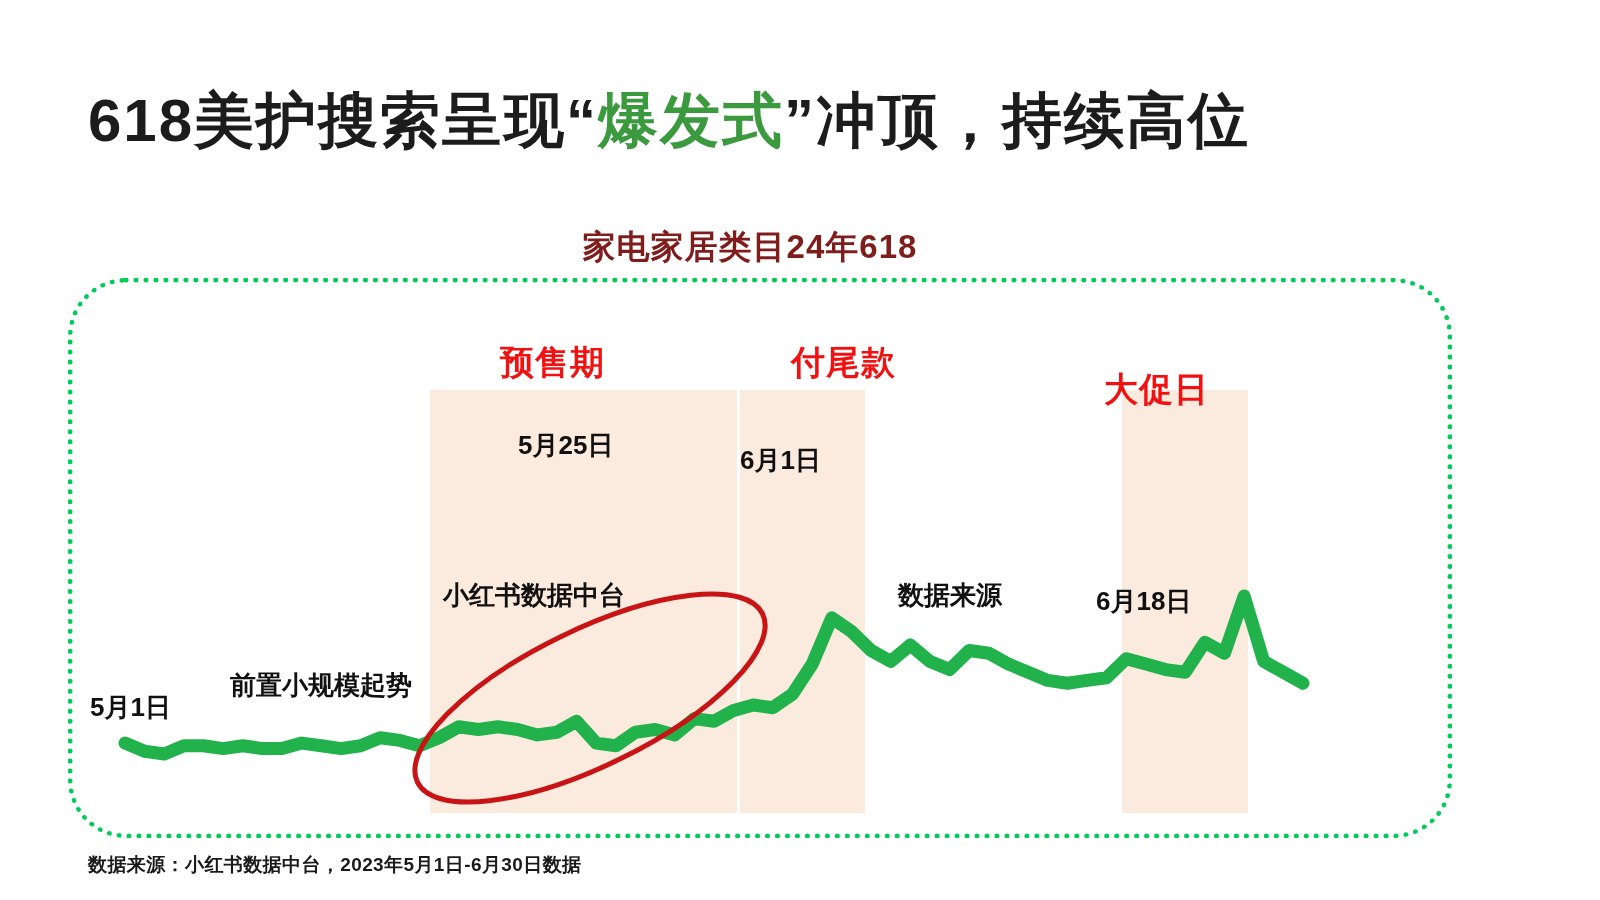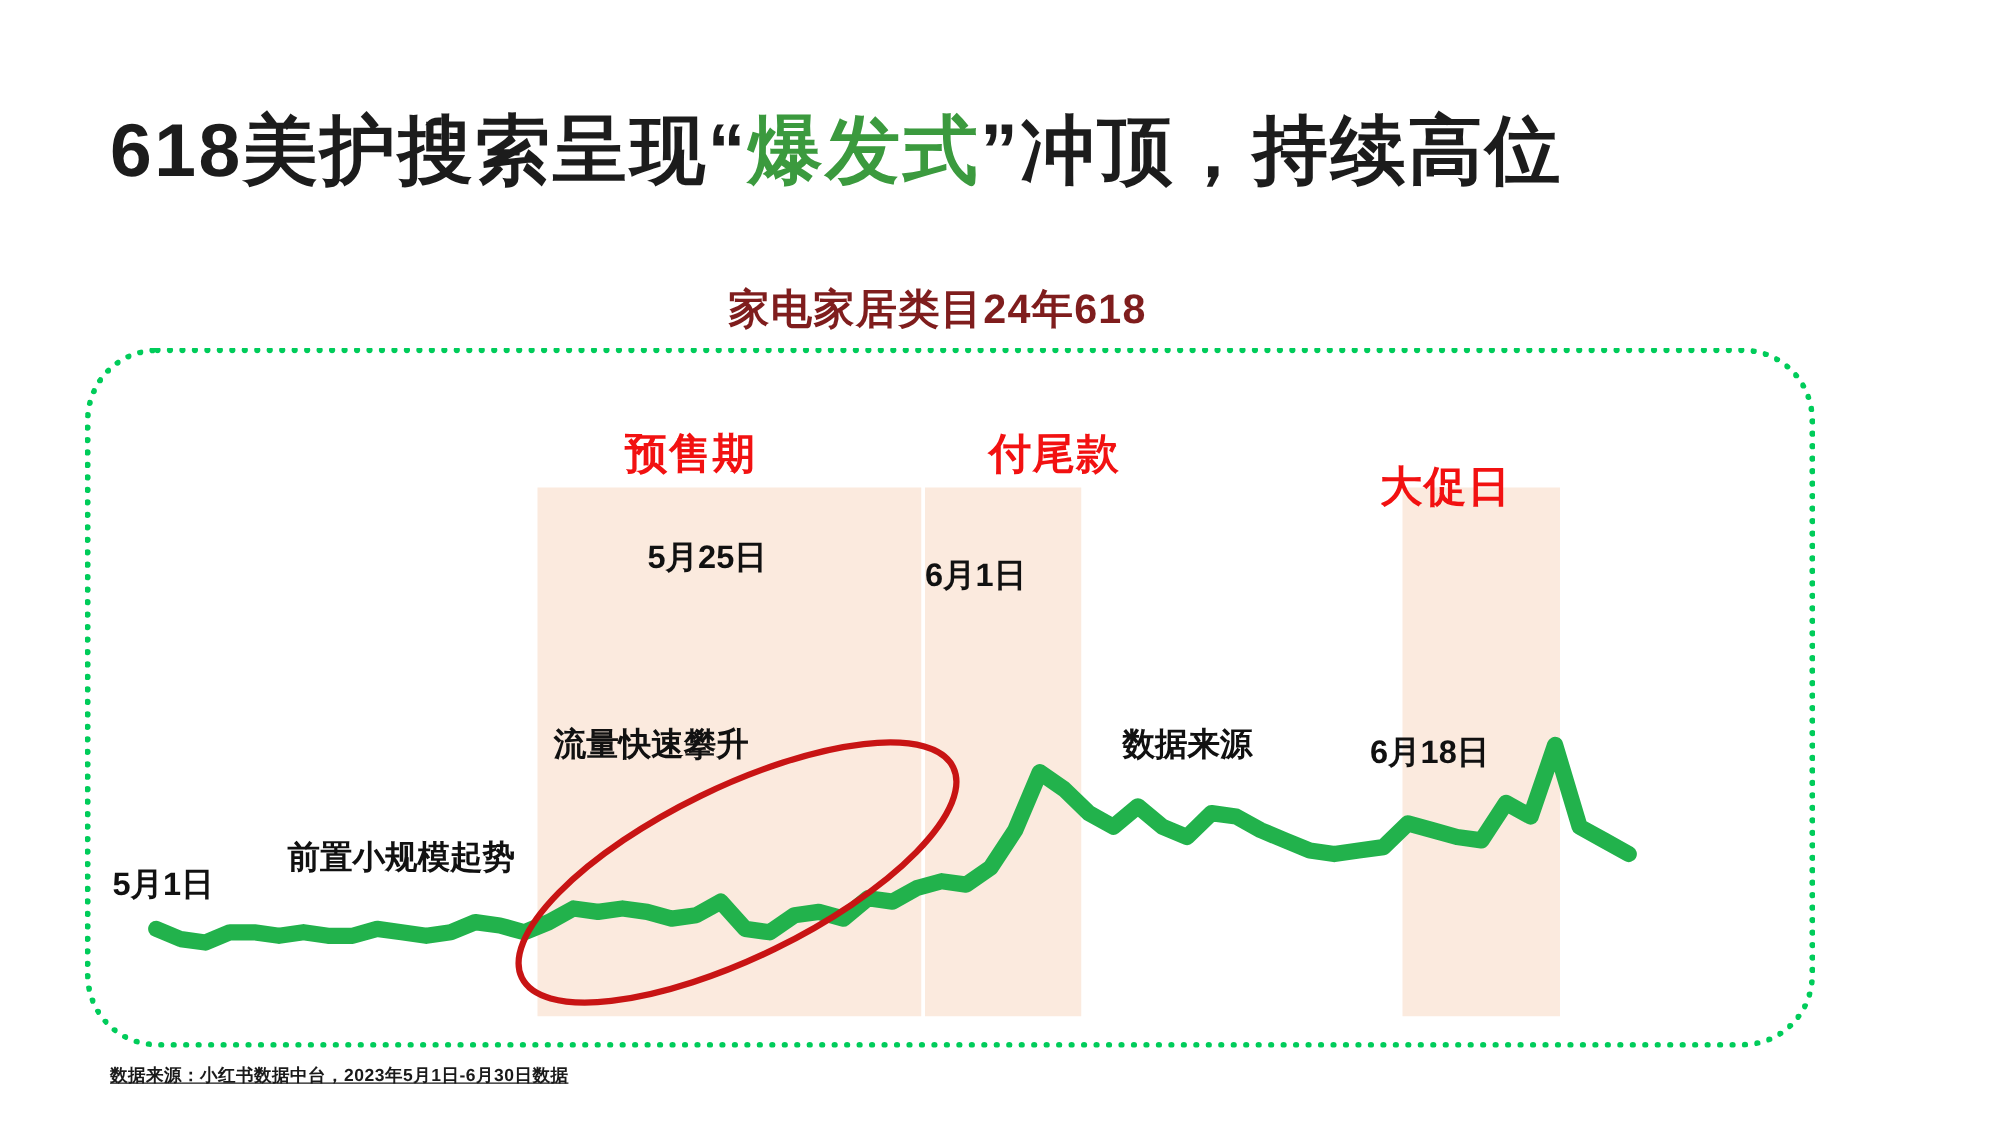--- a/index.html
+++ b/index.html
@@ -130,26 +130,25 @@
     height: 562px;
     overflow: visible;
     pointer-events: none;
   }
 
   
   .source-note {
     position: absolute;
     left: 88px;
     top: 852px;
-    font-size: 14px;
+    font-size: 19px;
     font-weight: 700;
     color: #1a1a1a;
     white-space: nowrap;
     letter-spacing: 0.4px;
-    text-decoration: underline;
   }
 </style>
 </head>
 <body>
 
 <div id="stage">
 
   <div class="main-title">
     <span>618美护搜索呈现</span><span class="seg-quote">“</span><span class="seg-accent">爆发式</span><span class="seg-quote">”</span><span>冲顶，持续高位</span>
   </div>
@@ -167,21 +166,21 @@
     <div class="phase-label p1">预售期</div>
     <div class="phase-label p2">付尾款</div>
     <div class="phase-label p3">大促日</div>
 
     <div class="date-label d-may1">5月1日</div>
     <div class="date-label d-may25">5月25日</div>
     <div class="date-label d-jun1">6月1日</div>
     <div class="date-label d-jun18">6月18日</div>
 
     <div class="note n1">前置小规模起势</div>
-    <div class="note n2">流量快速攀升</div>
+    <div class="note n2">小红书数据中台</div>
     <div class="note n3">数据来源</div>
 
     <svg class="overlay" viewBox="0 0 1384 562" preserveAspectRatio="none">
       <polyline fill="none" stroke="#22b24c" stroke-width="13" stroke-linejoin="round" stroke-linecap="round" points="57.0,465.1 76.6,473.3 96.3,476.0 115.9,467.8 135.5,467.8 155.2,470.6 174.8,467.8 194.4,470.6 214.1,470.6 233.7,465.1 253.3,467.8 273.0,470.6 292.6,467.8 312.2,459.7 331.9,462.4 351.5,467.8 371.1,459.7 390.8,448.8 410.4,451.5 430.0,448.8 449.7,451.5 469.3,456.9 488.9,454.2 508.6,443.3 528.2,465.1 547.8,467.8 567.5,454.2 587.1,451.5 606.7,456.9 626.4,440.6 646.0,443.3 665.6,432.4 685.3,427.0 704.9,429.7 724.5,416.1 744.2,386.1 763.8,339.8 783.4,353.4 803.1,372.5 822.7,383.4 842.3,367.0 862.0,383.4 881.6,391.6 901.2,372.5 920.9,375.2 940.5,386.1 960.1,394.3 979.8,402.4 999.4,405.2 1019.0,402.4 1038.7,399.7 1058.3,380.7 1077.9,386.1 1097.6,391.6 1117.2,394.3 1136.8,364.3 1156.5,375.2 1176.1,318.0 1195.7,383.4 1215.4,394.3 1235.0,405.2"></polyline>
 
       <ellipse cx="522" cy="420" rx="192" ry="68" fill="none" stroke="#c81414" stroke-width="5" transform="rotate(-26 522 420)"></ellipse>
     </svg>
   </div>
 
   <div class="source-note">数据来源：小红书数据中台，2023年5月1日-6月30日数据</div>

